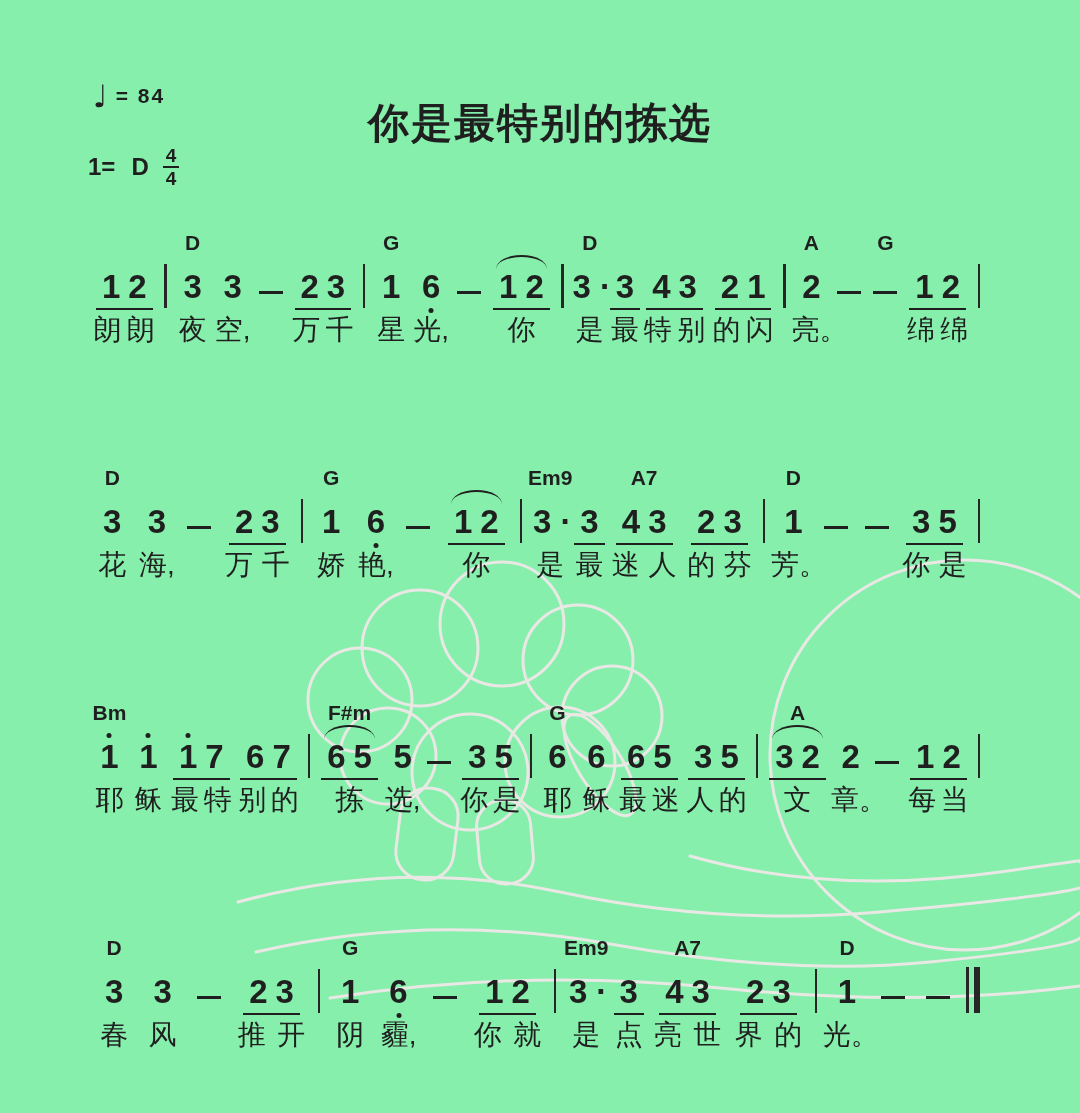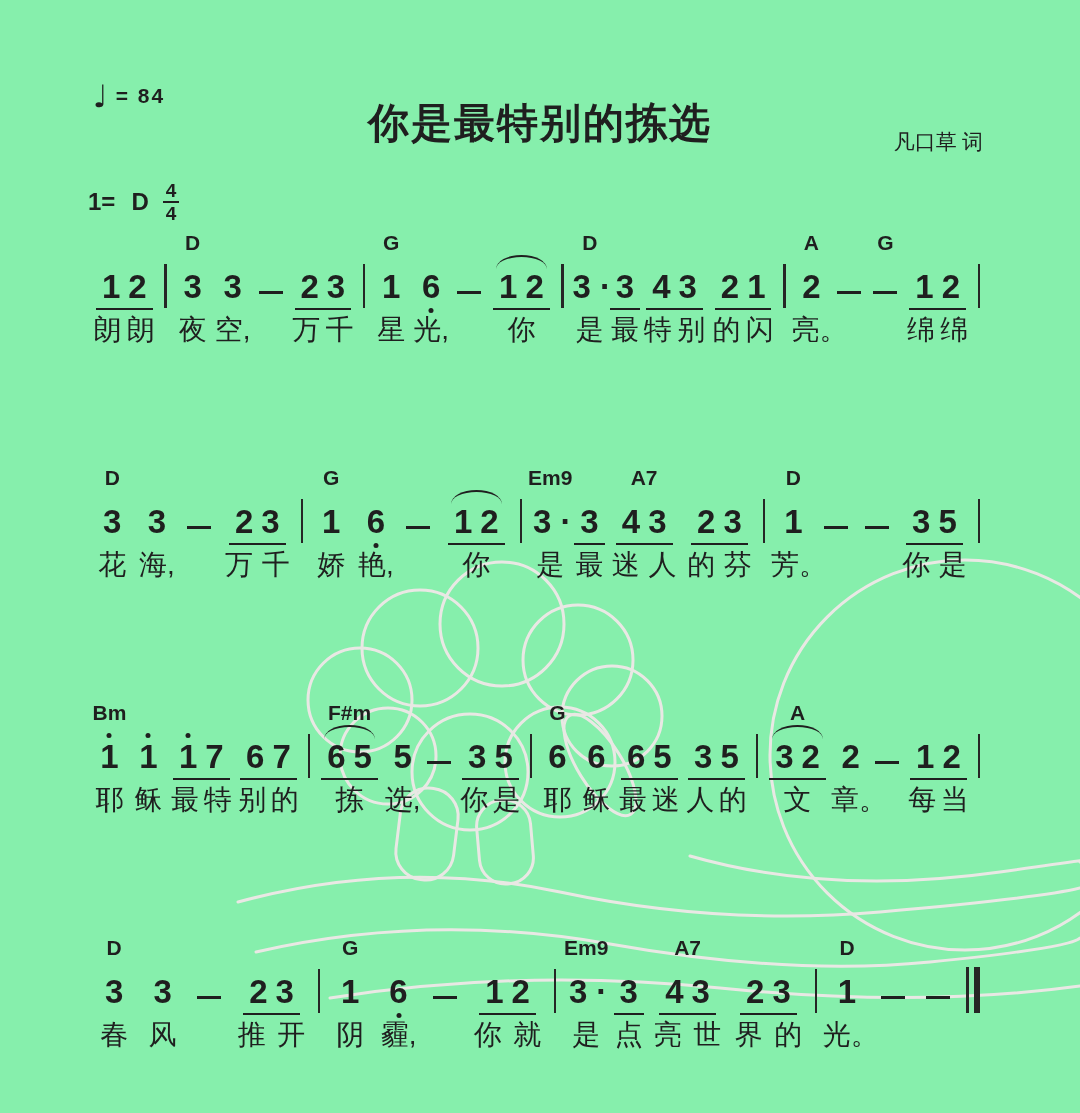--- a/index.html
+++ b/index.html
@@ -10,21 +10,21 @@
   }
   .watermark{position:absolute; left:0; top:0; z-index:0;}
   .hdr{position:absolute; left:0; top:0; right:0; height:228px; z-index:1;}
   .tempo{position:absolute; left:93px; top:78px; white-space:nowrap;}
   .tempo-note{font-family:"DejaVu Sans",sans-serif; font-size:31px; vertical-align:-4px;}
   .tempo-val{font-size:21px; font-weight:600; margin-left:8px; letter-spacing:2px;}
   .title{position:absolute; left:0; right:0; top:80px; margin:16px; text-align:center;
     font-size:41px; font-weight:700; letter-spacing:2px;}
   .credits{position:absolute; right:97px; top:126px; text-align:right;
     font-family:"Liberation Serif","DejaVu Serif",serif; font-size:21px; line-height:32px;}
-  .key-sig{position:absolute; left:88px; top:146px; font-size:24px; font-weight:600; white-space:nowrap;margin-top:35px;}
+  .key-sig{position:absolute; left:88px; top:146px; font-size:24px; font-weight:600; white-space:nowrap;}
   .key-letter{margin-left:16px;}
   .time-frac{display:inline-block; vertical-align:-10px; margin-left:14px; text-align:center;
     font-size:19px; font-weight:700; line-height:19px;}
   .frac-top{display:block; border-bottom:2px solid #1f1f1f; padding:0 3px 1px;}
   .frac-bot{display:block; padding-top:1px;}
 
   .score{position:absolute; left:90px; right:94px; top:228px; z-index:1;}
   .music-line{display:flex; align-items:stretch; margin-bottom:113px;}
   .tok{display:flex; flex-direction:column; min-width:0;}
   .t-bar{flex:0 0 14px;} .t-end{flex:0 0 26px;} .t-n{flex:1 1 34px;}
@@ -82,21 +82,20 @@
       <path d="M330 998 Q 520 968 720 988 T 1080 986"></path>
     </g>
   </svg>
 
   <header class="hdr">
     <div class="tempo">
       <span class="tempo-note">♩</span><span class="tempo-val">= 84</span>
     </div>
     <h1 class="title">你是最特别的拣选</h1>
     <div class="credits">
-      <div>凡口草 词</div>
     </div>
     <div class="key-sig">
       <span>1=</span><span class="key-letter">D</span><span class="time-frac"><span class="frac-top">4</span><span class="frac-bot">4</span></span>
     </div>
   </header>
 
   <main class="score" id="score">
       <div class="music-line">
         <div class="tok t-g2">
           <div class="chord-slot"></div>

